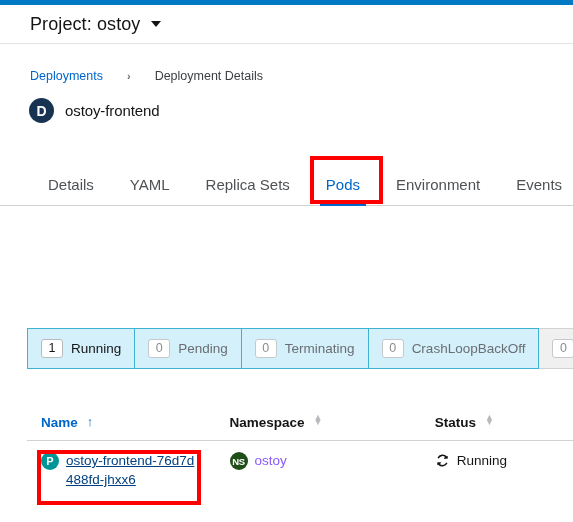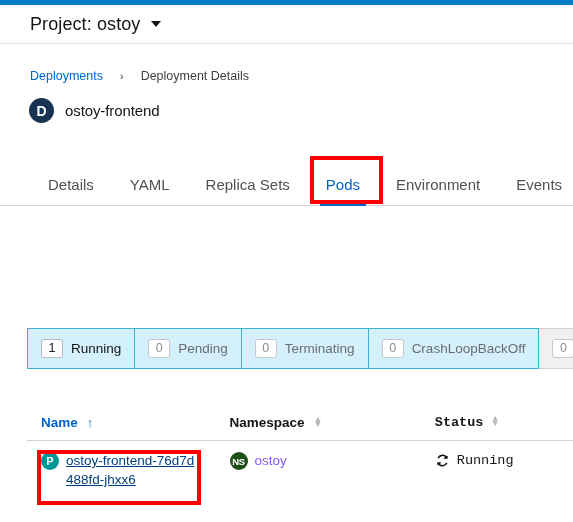--- a/index.html
+++ b/index.html
@@ -55,21 +55,21 @@
     border-top: 6.5px solid #151515;
     display: block;
   }
 
   
   .breadcrumb {
     position: absolute;
     top: 69px; left: 30px;
     display: flex;
     align-items: center;
-    gap: 17px;
+    gap: 24px;
     font-size: 12.5px;
   }
   .bc-link {
     color: #06c;
     text-decoration: none;
     cursor: pointer;
   }
   .bc-sep {
     color: #6a6e73;
     font-size: 11px;
@@ -201,31 +201,31 @@
     width: 546px;
   }
   .t-head {
     display: flex;
     align-items: center;
     height: 36px;
     border-bottom: 1px solid #d2d2d2;
   }
   .th {
     display: flex;
-    align-items: center;
+    align-items: flex-start;
     gap: 9px;
     font-size: 13.5px;
     font-weight: bold;
     color: #151515;
     cursor: pointer;
   }
   .th.sorted { color: #06c; }
   .col-name { width: 205px; padding-left: 14px; box-sizing: border-box; }
   .col-ns   { width: 208px; }
-  .col-st   { width: 140px; font-family: Liberation Mono, monospace; }
+  .col-st   { width: 140px; }
 
   .sort-asc {
     color: #06c;
     font-size: 13px;
     line-height: 1;
   }
   .sort-both {
     display: inline-flex;
     flex-direction: column;
     line-height: 5px;

